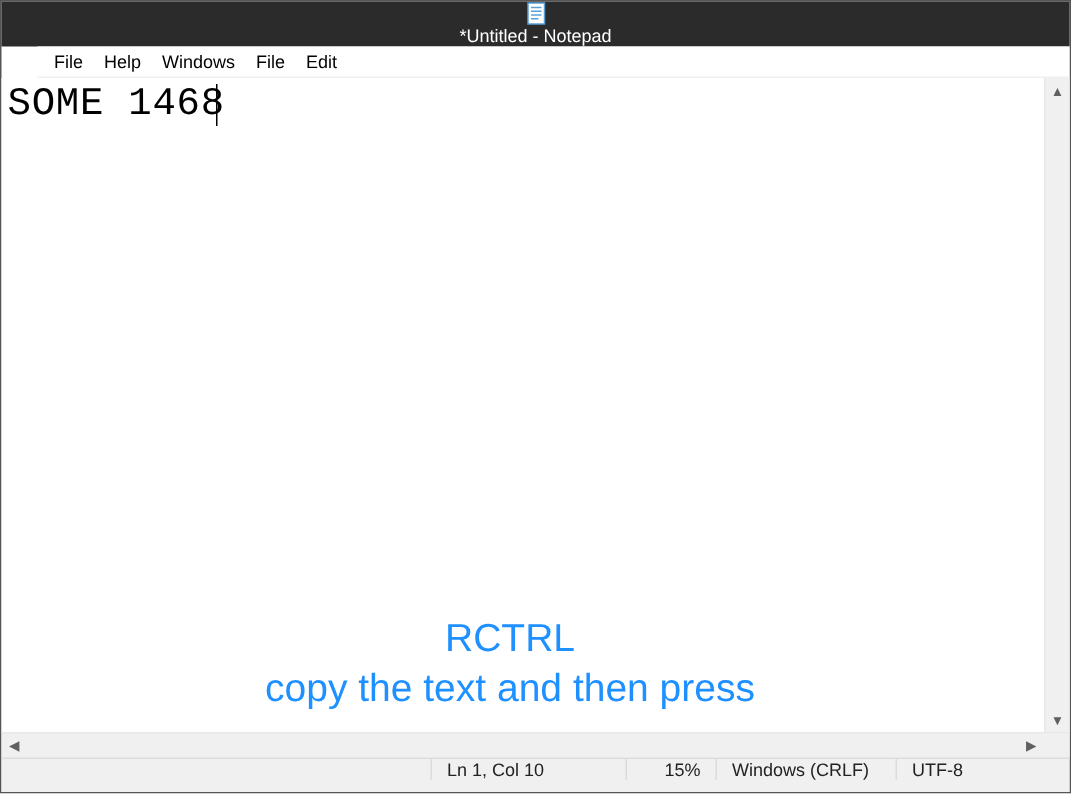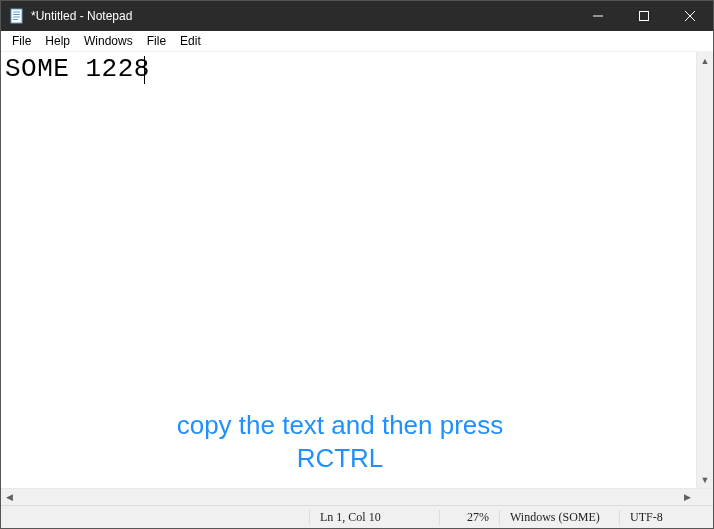--- a/index.html
+++ b/index.html
@@ -1,44 +1,44 @@
 <!DOCTYPE html>
 <html><head>
 <meta charset="utf-8">
 <style>
   * { box-sizing: border-box; margin: 0; padding: 0; }
   html, body { width: 714px; height: 529px; font-family: "Segoe UI", Tahoma, sans-serif; overflow: hidden; }
   .window { width: 714px; height: 529px; display: flex; flex-direction: column; border: 1px solid #555; background: #fff; }
-  .titlebar { height: 30px; background: #2b2b2b; color: #fff; display: flex; align-items: center; }
+  .titlebar { height: 30px; background: #2b2b2b; color: #fff; display: flex; align-items: center; flex-direction: column; }
   .titlebar .icon { width: 16px; height: 16px; margin: 0 6px 0 8px; }
   .titlebar .title { flex: 0 0 auto; font-size: 12px; }
   .titlebar .spacer { flex: 1; }
   .titlebar .winbtn { width: 46px; height: 30px; display: flex; align-items: center; justify-content: center; }
   .titlebar .winbtn svg { display: block; }
-  .menubar { height: 21px; background: #fff; display: flex; align-items: center; padding: 0 4px; border-bottom: 1px solid #f0f0f0; }
+  .menubar { height: 21px; background: #fff; display: flex; align-items: center; padding: 0 4px; border-bottom: 1px solid #f0f0f0; margin-left: 24px; }
   .menubar .menuitem { font-size: 12px; padding: 2px 7px; cursor: default; }
   .editor-wrap { flex: 1; position: relative; display: flex; background: #fff; }
   .editor { flex: 1; position: relative; overflow: hidden; }
   .editor .text { font-family: Consolas, "Courier New", monospace; font-size: 26px; padding: 2px 4px; white-space: pre; letter-spacing: 0.5px; }
   .editor .caret { position: absolute; width: 1px; height: 28px; background: #000; top: 4px; }
   .vscroll { width: 17px; background: #f0f0f0; border-left: 1px solid #e8e8e8; display: flex; flex-direction: column; }
   .vscroll .arrow { height: 17px; display: flex; align-items: center; justify-content: center; color: #606060; font-size: 9px; }
   .vscroll .track { flex: 1; }
   .overlay { position: absolute; left: 0; right: 17px; bottom: 14px; text-align: center; font-size: 26px; color: #1e90ff; line-height: 1.25; pointer-events: none; }
   .hscroll { height: 17px; background: #f0f0f0; border-top: 1px solid #e8e8e8; display: flex; }
   .hscroll .arrow { width: 17px; display: flex; align-items: center; justify-content: center; color: #606060; font-size: 9px; }
   .hscroll .track { flex: 1; }
   .hscroll .grip { width: 17px; background: #f0f0f0; }
-  .statusbar { height: 23px; background: #f0f0f0; border-top: 1px solid #dcdcdc; display: flex; align-items: center; font-size: 12px; color: #222; font-family: Liberation Serif, serif; }
+  .statusbar { height: 23px; background: #f0f0f0; border-top: 1px solid #dcdcdc; display: flex; align-items: flex-start; font-size: 12px; color: #222; }
   .statusbar .cell { display: flex; align-items: center; padding: 0 10px; border-left: 1px solid #dcdcdc; }
   .statusbar .flex { flex: 1; border-left: none; }
   .statusbar .pos { width: 130px; }
   .statusbar .zoom { width: 60px; justify-content: flex-end; }
   .statusbar .le { width: 120px; }
-  .statusbar .enc { width: 94px; }
+  .statusbar .enc { width: 116px; }
 </style>
 </head>
 <body>
 
 <div class="window">
 
   <div class="titlebar">
     <span class="icon">
       <svg width="16" height="16" viewBox="0 0 16 16">
         <rect x="2" y="1" width="11" height="14" fill="#fff" stroke="#5aa0d8" stroke-width="1"></rect>
@@ -71,42 +71,42 @@
   <div class="menubar">
     <div class="menuitem">File</div>
     <div class="menuitem">Help</div>
     <div class="menuitem">Windows</div>
     <div class="menuitem">File</div>
     <div class="menuitem">Edit</div>
   </div>
 
   <div class="editor-wrap">
     <div class="editor">
-      <div class="text">SOME 1228</div>
+      <div class="text">SOME 1468</div>
       <div class="caret" style="left: 143px;"></div>
       <div class="overlay">
+        <div>RCTRL</div>
         <div>copy the text and then press</div>
-        <div>RCTRL</div>
       </div>
     </div>
     <div class="vscroll">
       <div class="arrow">▲</div>
       <div class="track"></div>
       <div class="arrow">▼</div>
     </div>
   </div>
 
   <div class="hscroll">
     <div class="arrow">◀</div>
     <div class="track"></div>
     <div class="arrow">▶</div>
     <div class="grip"></div>
   </div>
 
   <div class="statusbar">
     <div class="cell flex"></div>
     <div class="cell pos">Ln 1, Col 10</div>
-    <div class="cell zoom">27%</div>
-    <div class="cell le">Windows (SOME)</div>
+    <div class="cell zoom">15%</div>
+    <div class="cell le">Windows (CRLF)</div>
     <div class="cell enc">UTF-8</div>
   </div>
 
 </div>
 
 </body></html>

